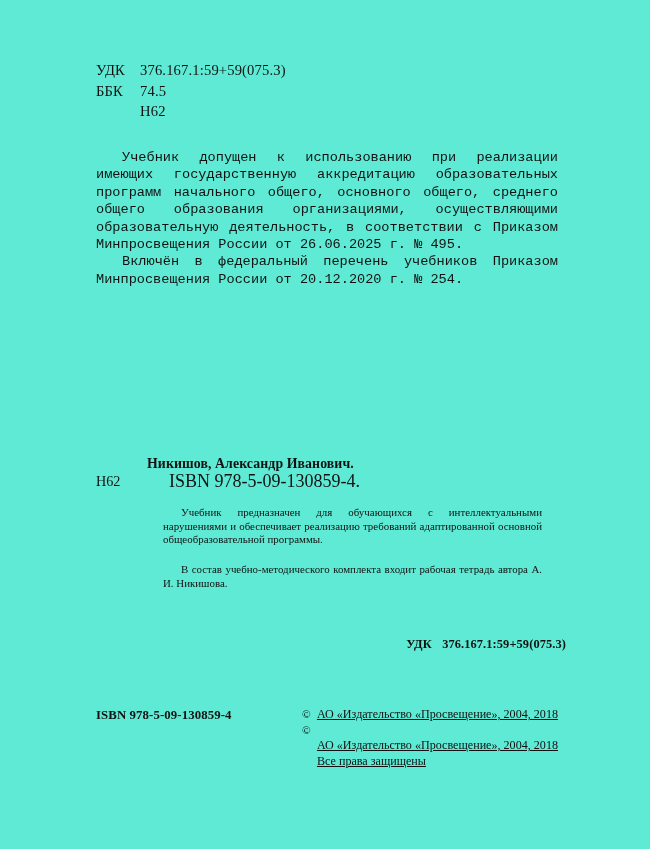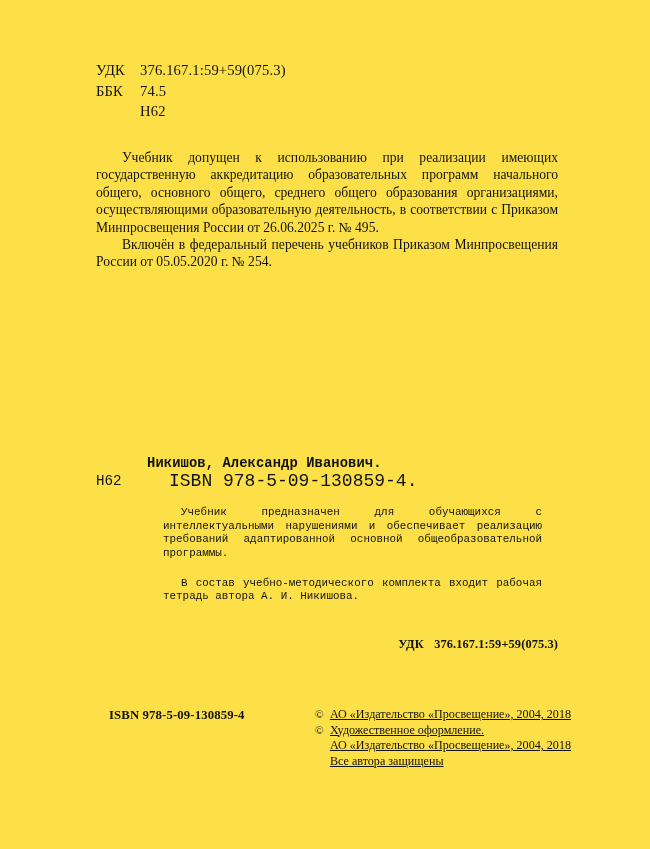--- a/index.html
+++ b/index.html
@@ -10,21 +10,21 @@
   body {
     font-family: "Liberation Serif", "DejaVu Serif", serif;
     color: #121212;
     -webkit-font-smoothing: antialiased;
   }
   #page {
     position: relative;
     width: 650px;
     height: 849px;
     margin: 0;
-    background: #fde047;
+    background: #5eead4;
     overflow: hidden;
   }
 
   
   #udk-top {
     position: absolute;
     left: 96px;
     top: 60px;
     font-size: 14.6px;
     line-height: 20.5px;
@@ -40,37 +40,37 @@
   #udk-top .row-code { margin-left: 44px; }
 
   
   #approval {
     position: absolute;
     left: 96px;
     top: 149px;
     width: 462px;
     font-size: 13.6px;
     line-height: 17.4px;
+    font-family: Liberation Mono, monospace;
   }
   #approval p {
     margin: 0;
     text-indent: 26px;
     text-align: justify;
     text-align-last: left;
   }
 
   
   #record {
     position: absolute;
     left: 96px;
     top: 455px;
     width: 462px;
     font-size: 13.6px;
     line-height: 17.6px;
-    font-family: Liberation Mono, monospace;
   }
   #record .author {
     font-weight: bold;
     margin: 0 0 0 51px;
     font-size: 13.8px;
     letter-spacing: 0.1px;
   }
   #record .body {
     position: relative;
     margin: 0;
@@ -104,34 +104,34 @@
     margin: 16px;
     text-indent: 18px;
     text-align: justify;
     text-align-last: left;
   }
   #record .annot p.second { margin-top: 9px; }
 
   
   #udk-bottom {
     position: absolute;
-    right: 92px;
+    right: 84px;
     top: 636px;
     font-size: 12.4px;
     line-height: 16.4px;
     text-align: left;
     letter-spacing: 0.1px;
   }
   #udk-bottom .row { white-space: nowrap; font-weight: bold; }
   #udk-bottom .tag { display: inline-block; width: 36px; }
 
   
   #footer {
     position: absolute;
-    left: 109px;
+    left: 96px;
     top: 707px;
     width: 462px;
     display: flex;
     justify-content: space-between;
     align-items: flex-start;
   }
   #isbn-footer {
     font-size: 12.8px;
     font-weight: bold;
     white-space: nowrap;
@@ -169,21 +169,21 @@
     </div>
     <div class="row">
       <span class="tag">ББК</span>
       <span class="val">74.5</span>
     </div>
     <div class="row-code">Н62</div>
   </div>
 
   <div id="approval">
     <p>Учебник допущен к использованию при реализации имеющих государственную аккредитацию образовательных программ начального общего, основного общего, среднего общего образования организациями, осуществляющими образовательную деятельность, в соответствии с Приказом Минпросвещения России от 26.06.2025 г. № 495.</p>
-    <p>Включён в федеральный перечень учебников Приказом Минпросвещения России от 05.05.2020 г. № 254.</p>
+    <p>Включён в федеральный перечень учебников Приказом Минпросвещения России от 20.12.2020 г. № 254.</p>
   </div>
 
   <div id="record">
     <div class="author">Никишов, Александр Иванович.</div>
     <div class="body">
       <span class="shelfmark">Н62</span>
       <p class="isbn-line">ISBN 978-5-09-130859-4.</p>
     </div>
     <div class="annot">
       <p>Учебник предназначен для обучающихся с интеллектуальными нарушениями и обеспечивает реализацию требований адаптированной основной общеобразовательной программы.</p>
@@ -199,26 +199,25 @@
 
   <div id="footer">
     <div id="isbn-footer">ISBN 978-5-09-130859-4</div>
     <div id="copyright">
         <div class="cline">
           <span class="mark">©</span>
           <span class="ctext">АО «Издательство «Просвещение», 2004, 2018</span>
         </div>
         <div class="cline">
           <span class="mark">©</span>
-          <span class="ctext">Художественное оформление.</span>
         </div>
         <div class="cline">
           <span class="mark blank">©</span>
           <span class="ctext">АО «Издательство «Просвещение», 2004, 2018</span>
         </div>
         <div class="cline">
           <span class="mark blank">©</span>
-          <span class="ctext">Все автора защищены</span>
+          <span class="ctext">Все права защищены</span>
         </div>
       </div>
   </div>
 
 </div>
 
 </body></html>

